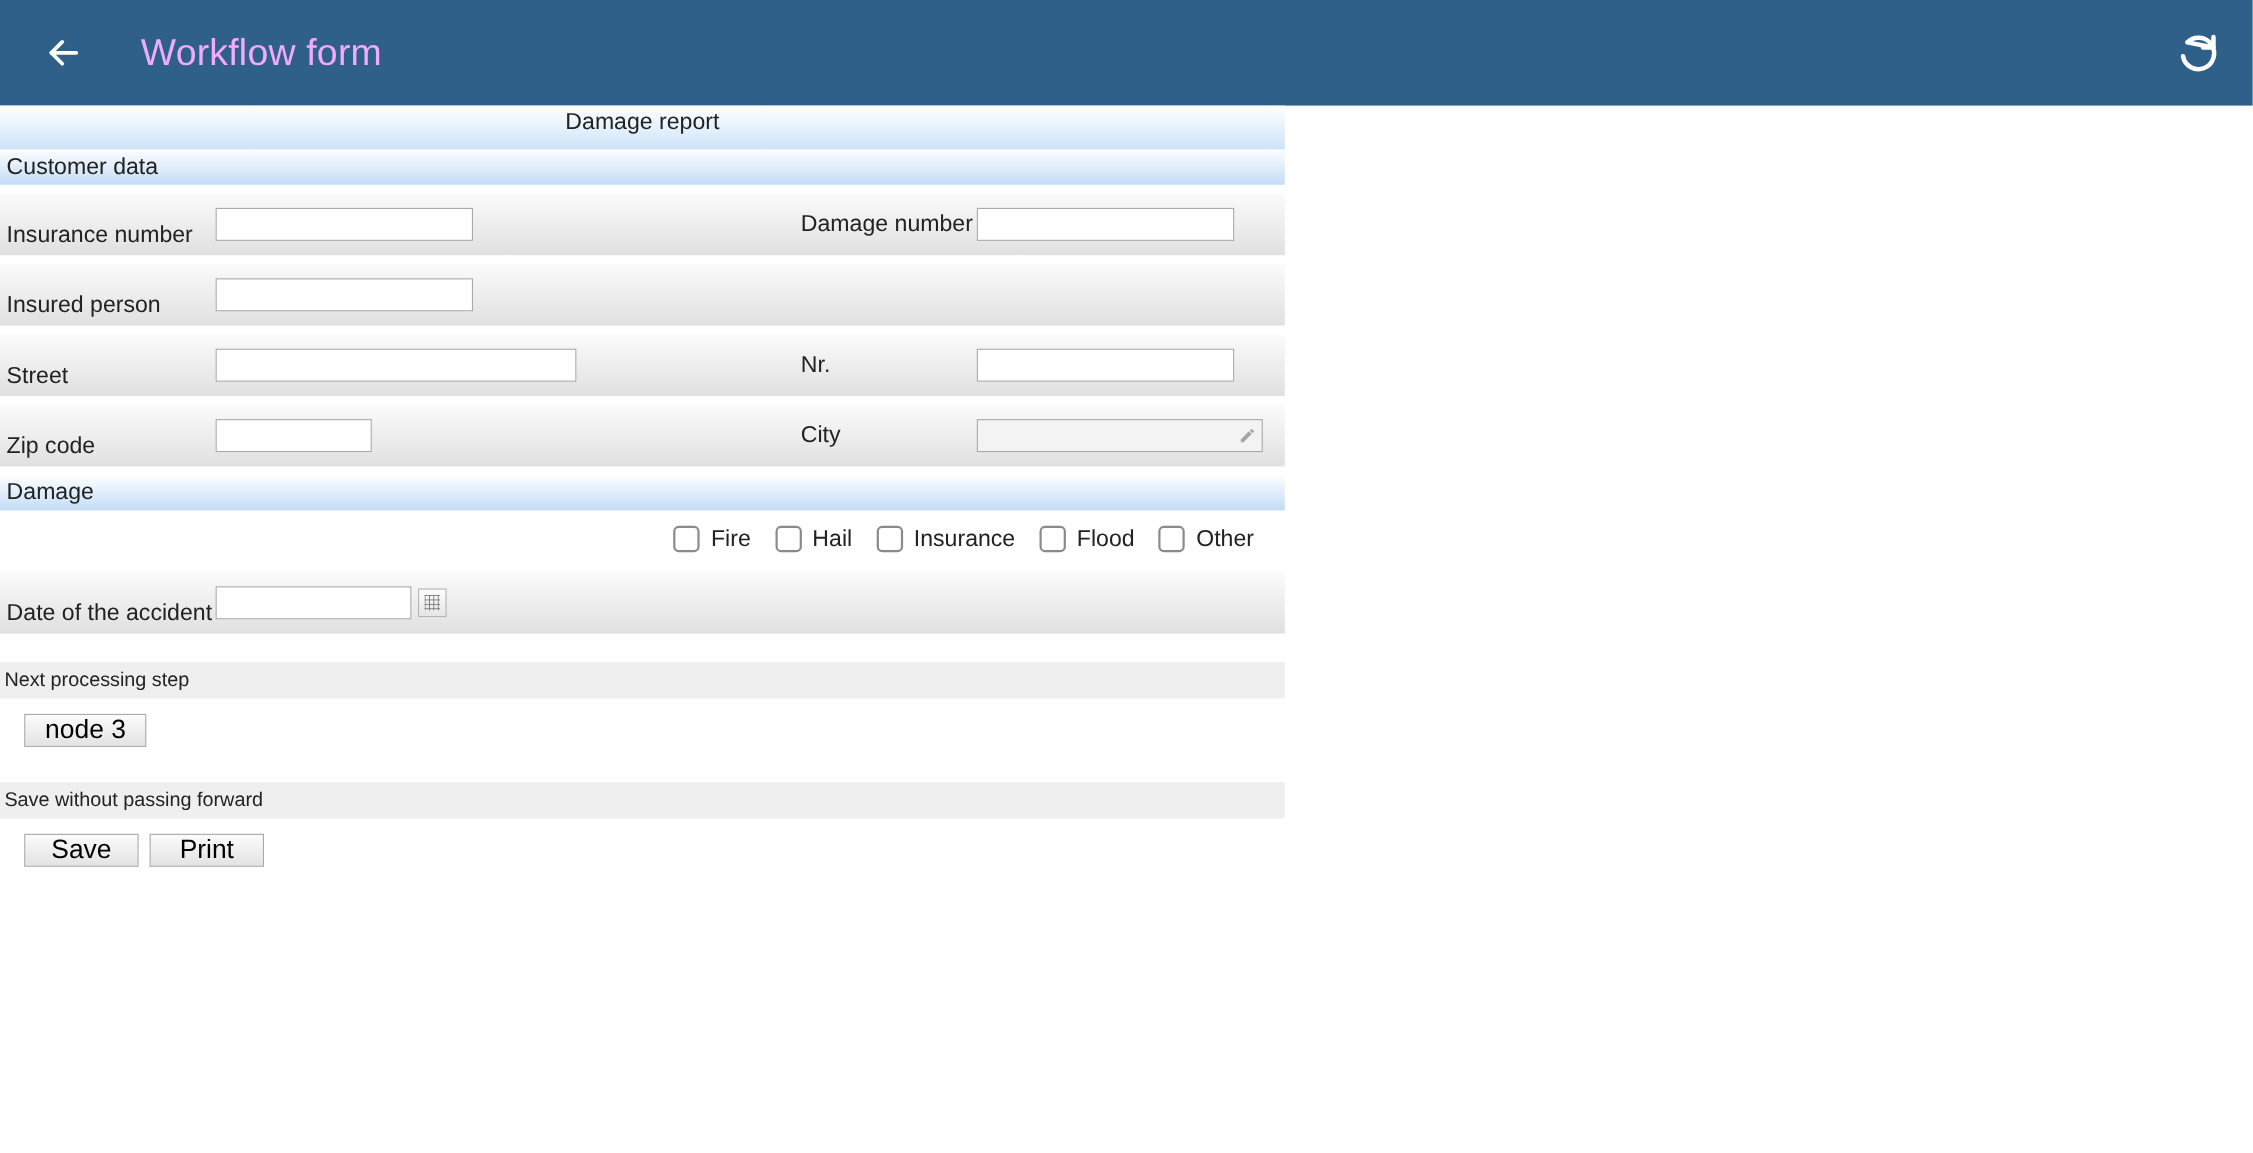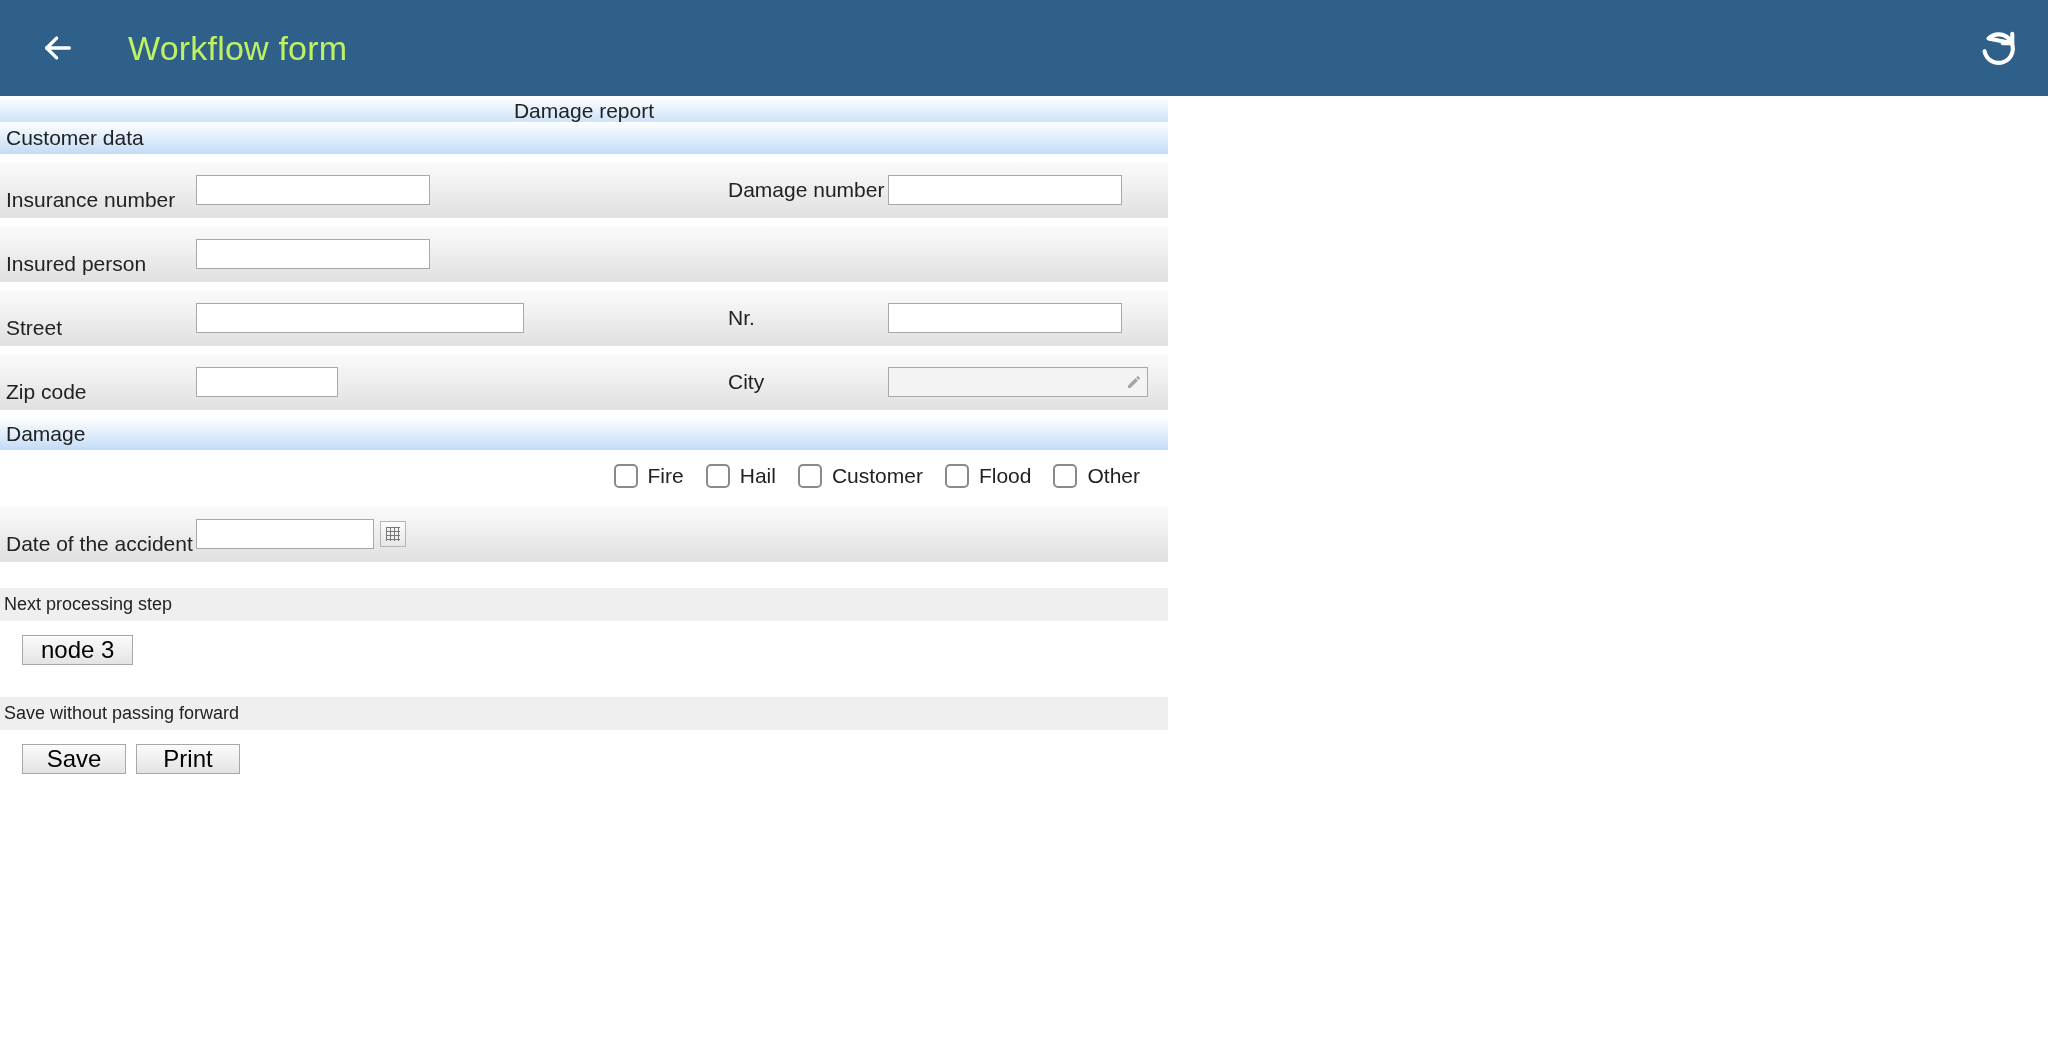--- a/index.html
+++ b/index.html
@@ -7,21 +7,21 @@
     margin: 0;
     padding: 0;
     font-family: Arial, Helvetica, sans-serif;
     font-size: 21px;
     color: #222;
     background: #fff;
   }
   
   .appbar {
     background: #2f6089;
-    color: #bef264;
+    color: #f0abfc;
     height: 96px;
     display: flex;
     align-items: center;
     padding: 0 28px 0 38px;
   }
   .appbar .back {
     width: 40px; height: 40px;
     display: flex; align-items: center; justify-content: center;
     cursor: pointer;
   }
@@ -39,21 +39,21 @@
   }
   .appbar svg { stroke: #fff; }
 
   
   .form-wrap {
     width: 1168px;
   }
   .form-title {
     background: linear-gradient(#fff, #cde3f9);
     text-align: center;
-    height: 26px;
+    height: 40px;
     line-height: 30px;
     font-size: 21px;
   }
   .section-head {
     background: linear-gradient(#fdfeff, #c3dcf6);
     padding: 4px 6px;
     font-size: 21px;
     margin-top: 8px;
   }
   .first-section { margin-top: 0; }
@@ -240,21 +240,21 @@
     <label class="chk">
         <span class="box"></span>
         <span>Fire</span>
       </label>
     <label class="chk">
         <span class="box"></span>
         <span>Hail</span>
       </label>
     <label class="chk">
         <span class="box"></span>
-        <span>Customer</span>
+        <span>Insurance</span>
       </label>
     <label class="chk">
         <span class="box"></span>
         <span>Flood</span>
       </label>
     <label class="chk">
         <span class="box"></span>
         <span>Other</span>
       </label>
   </div>

